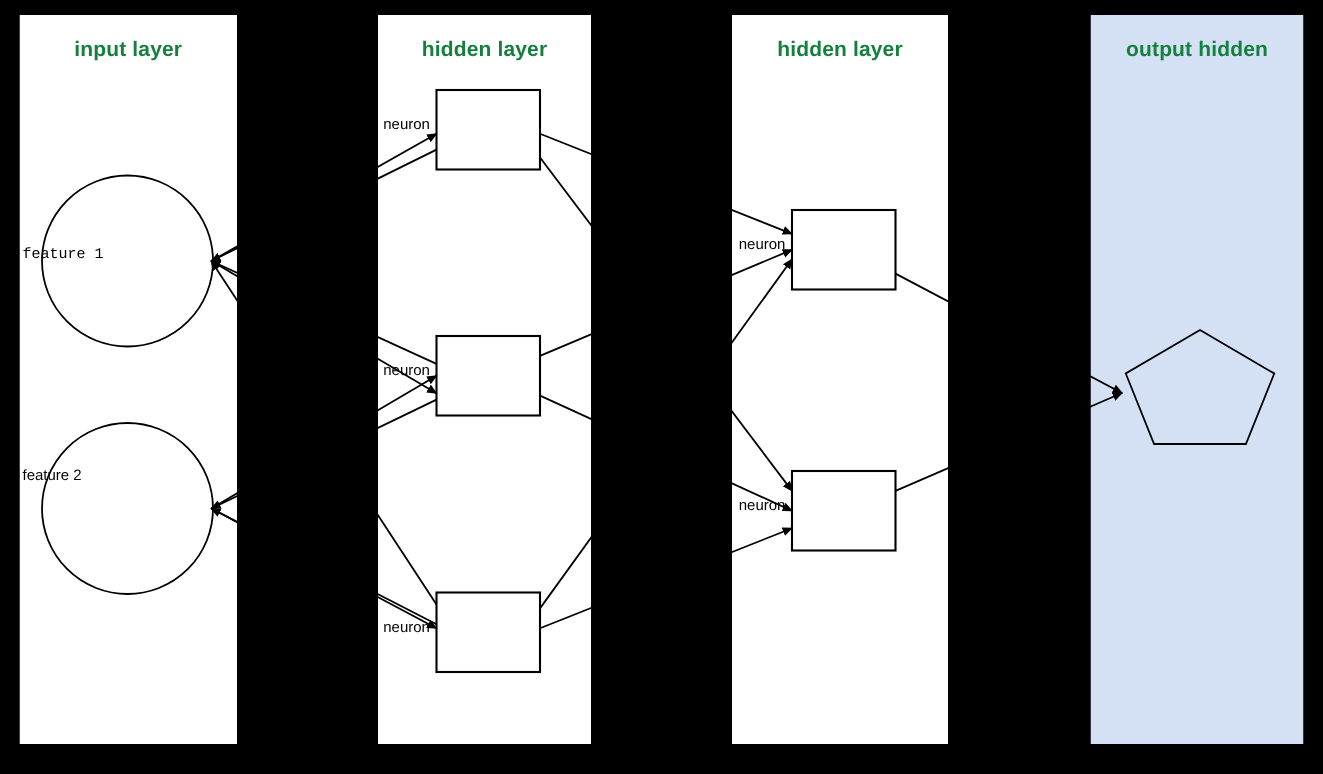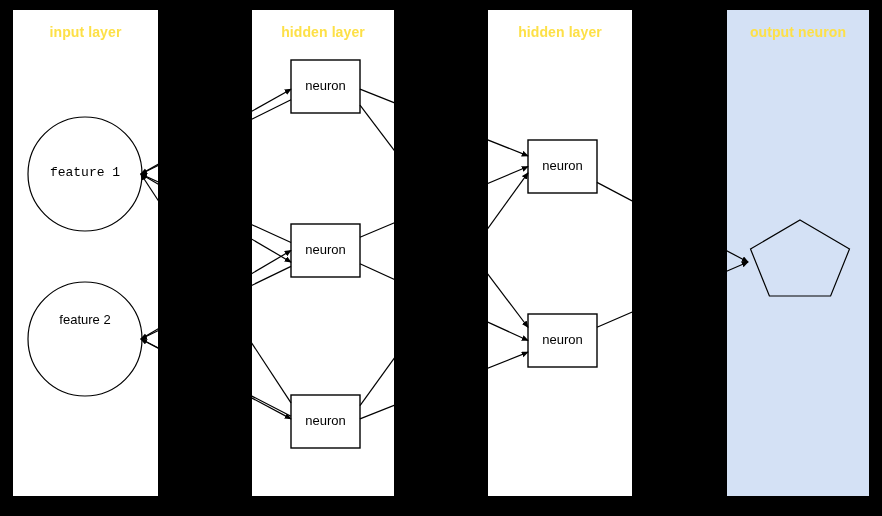--- a/index.html
+++ b/index.html
@@ -19,35 +19,35 @@
     position: absolute;
     box-sizing: border-box;
   }
   .layer-title {
     position: absolute;
     left: 0;
     right: 13px;
     text-align: center;
     font-weight: bold;
     font-size: 14px;
-    color: #fde047;
+    color: #15803d;
     letter-spacing: 0.1px;
   }
   .edges-svg {
     position: absolute;
     left: 0;
     top: 0;
     width: 882px;
     height: 516px;
     pointer-events: none;
   }
   .node-label {
     position: absolute;
-    text-align: center;
-    font-size: 13px;
+    text-align: left;
+    font-size: 10px;
     color: #000000;
     white-space: nowrap;
     pointer-events: none;
   }
   .gap-mask {
     position: absolute;
     background: #000000;
   }
 </style>
 </head>
@@ -97,21 +97,21 @@
   <div class="gap-mask" style="left:158px;top:0px;width:94px;height:516px;"></div>
   <div class="gap-mask" style="left:394px;top:0px;width:94px;height:516px;"></div>
   <div class="gap-mask" style="left:632px;top:0px;width:95px;height:516px;"></div>
   <div class="gap-mask" style="left:869px;top:0px;width:13px;height:516px;"></div>
   <div class="gap-mask" style="left:0px;top:0px;width:882px;height:10px;"></div>
   <div class="gap-mask" style="left:0px;top:496px;width:882px;height:20px;"></div>
 
   <div class="layer-title" id="title-input" style="left: 13px; top: 24px; width: 145px;">input layer</div>
   <div class="layer-title" id="title-hidden1" style="left: 252px; top: 24px; width: 142px;">hidden layer</div>
   <div class="layer-title" id="title-hidden2" style="left: 488px; top: 24px; width: 144px;">hidden layer</div>
-  <div class="layer-title" id="title-output" style="left: 727px; top: 24px; width: 142px;">output neuron</div>
+  <div class="layer-title" id="title-output" style="left: 727px; top: 24px; width: 142px;">output hidden</div>
 
   <div class="node-label" id="lbl-0-0" style="left: 15px; width: 140px; top: 165px; font-family: Liberation Mono, monospace;">feature 1</div>
   <div class="node-label" id="lbl-0-1" style="left: 15px; width: 140px; top: 312px;">feature 2</div>
 
   <div class="node-label" id="lbl-1-0" style="left: 255.5px; width: 140px; top: 77.5px;">neuron</div>
   <div class="node-label" id="lbl-1-1" style="left: 255.5px; width: 140px; top: 241.5px;">neuron</div>
   <div class="node-label" id="lbl-1-2" style="left: 255.5px; width: 140px; top: 412.5px;">neuron</div>
 
   <div class="node-label" id="lbl-2-0" style="left: 492.5px; width: 140px; top: 157.5px;">neuron</div>
   <div class="node-label" id="lbl-2-1" style="left: 492.5px; width: 140px; top: 331.5px;">neuron</div>

